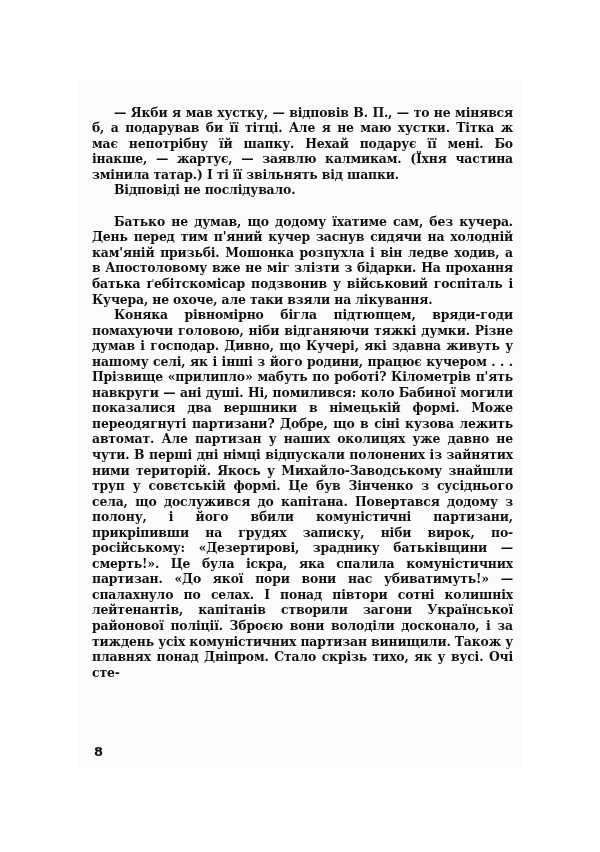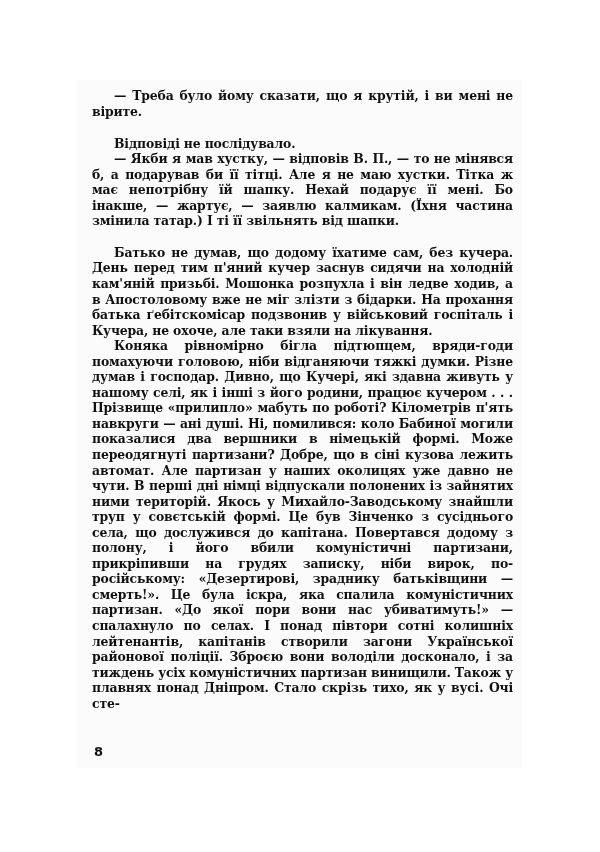--- a/index.html
+++ b/index.html
@@ -28,26 +28,25 @@
     font-size: 13px; font-weight: bold; color: #111;
   }
 </style>
 </head>
 <body>
 
 <div class="page-block"></div>
 
 <div class="column">
   <div class="section">
-    <p>— Треба було йому сказати, що я крутій, і ви мені не вірите.</p>
   </div>
   <div class="gap-2"></div>
   <div class="section">
+    <p>— Якби я мав хустку, — відповів В. П., — то не мінявся б, а подарував би її тітці. Але я не маю хустки. Тітка ж має непотрібну їй шапку. Нехай подарує її мені. Бо інакше, — жартує, — заявлю калмикам. (Їхня частина змінила татар.) І ті її звільнять від шапки.</p>
     <p>Відповіді не послідувало.</p>
-    <p>— Якби я мав хустку, — відповів В. П., — то не мінявся б, а подарував би її тітці. Але я не маю хустки. Тітка ж має непотрібну їй шапку. Нехай подарує її мені. Бо інакше, — жартує, — заявлю калмикам. (Їхня частина змінила татар.) І ті її звільнять від шапки.</p>
   </div>
   <div class="gap-3"></div>
   <div class="section">
     <p>Батько не думав, що додому їхатиме сам, без кучера. День перед тим п'яний кучер заснув сидячи на холодній кам'яній призьбі. Мошонка розпухла і він ледве ходив, а в Апостоловому вже не міг злізти з бідарки. На прохання батька ґебітскомісар подзвонив у військовий госпіталь і Кучера, не охоче, але таки взяли на лікування.</p>
     <p>Коняка рівномірно бігла підтюпцем, вряди-годи помахуючи головою, ніби відганяючи тяжкі думки. Різне думав і господар. Дивно, що Кучері, які здавна живуть у нашому селі, як і інші з його родини, працює кучером . . . Прізвище «прилипло» мабуть по роботі? Кілометрів п'ять навкруги — ані душі. Ні, помилився: коло Бабиної могили показалися два вершники в німецькій формі. Може переодягнуті партизани? Добре, що в сіні кузова лежить автомат. Але партизан у наших околицях уже давно не чути. В перші дні німці відпускали полонених із зайнятих ними територій. Якось у Михайло-Заводському знайшли труп у совєтській формі. Це був Зінченко з сусіднього села, що дослужився до капітана. Повертався додому з полону, і його вбили комуністичні партизани, прикріпивши на грудях записку, ніби вирок, по-російському: «Дезертирові, зраднику батьківщини — смерть!». Це була іскра, яка спалила комуністичних партизан. «До якої пори вони нас убиватимуть!» — спалахнуло по селах. І понад півтори сотні колишніх лейтенантів, капітанів створили загони Української районової поліції. Зброєю вони володіли досконало, і за тиждень усіх комуністичних партизан винищили. Також у плавнях понад Дніпром. Стало скрізь тихо, як у вусі. Очі сте-</p>
   </div>
 </div>
 
 <div class="page-number">8</div>
 

